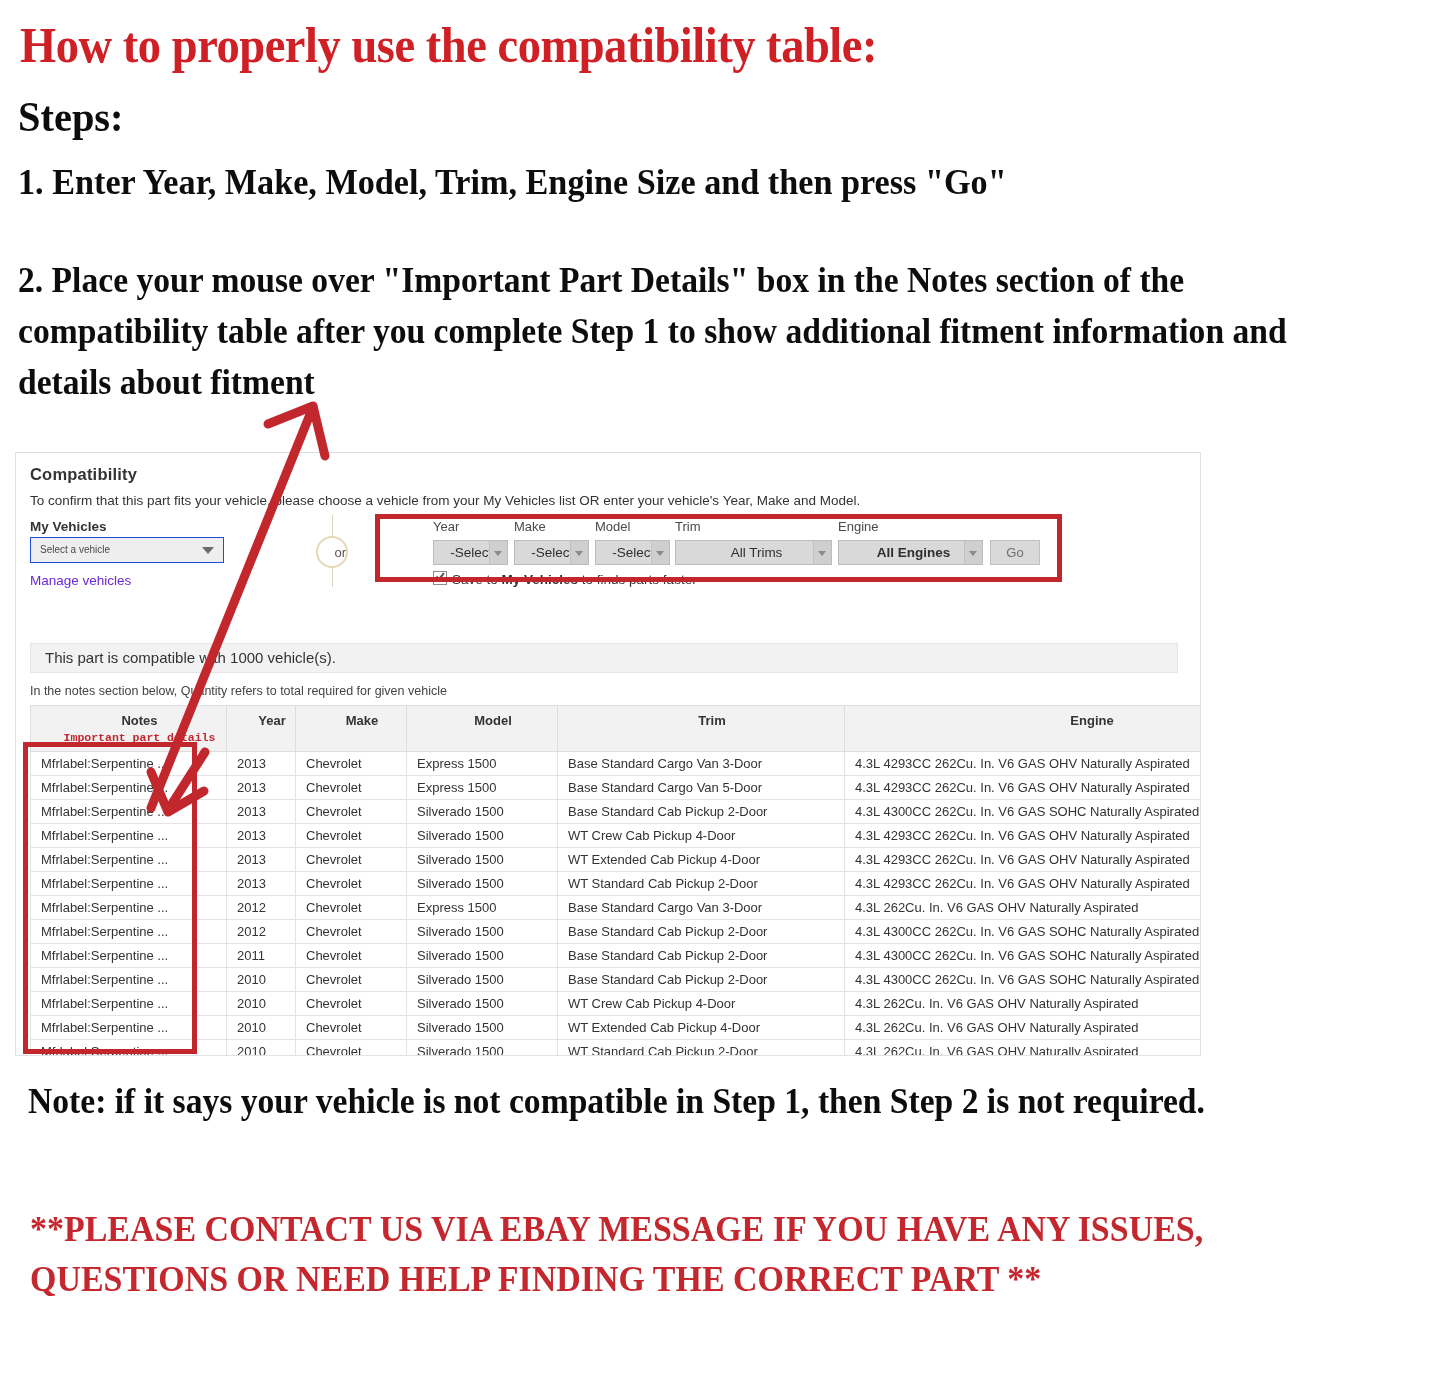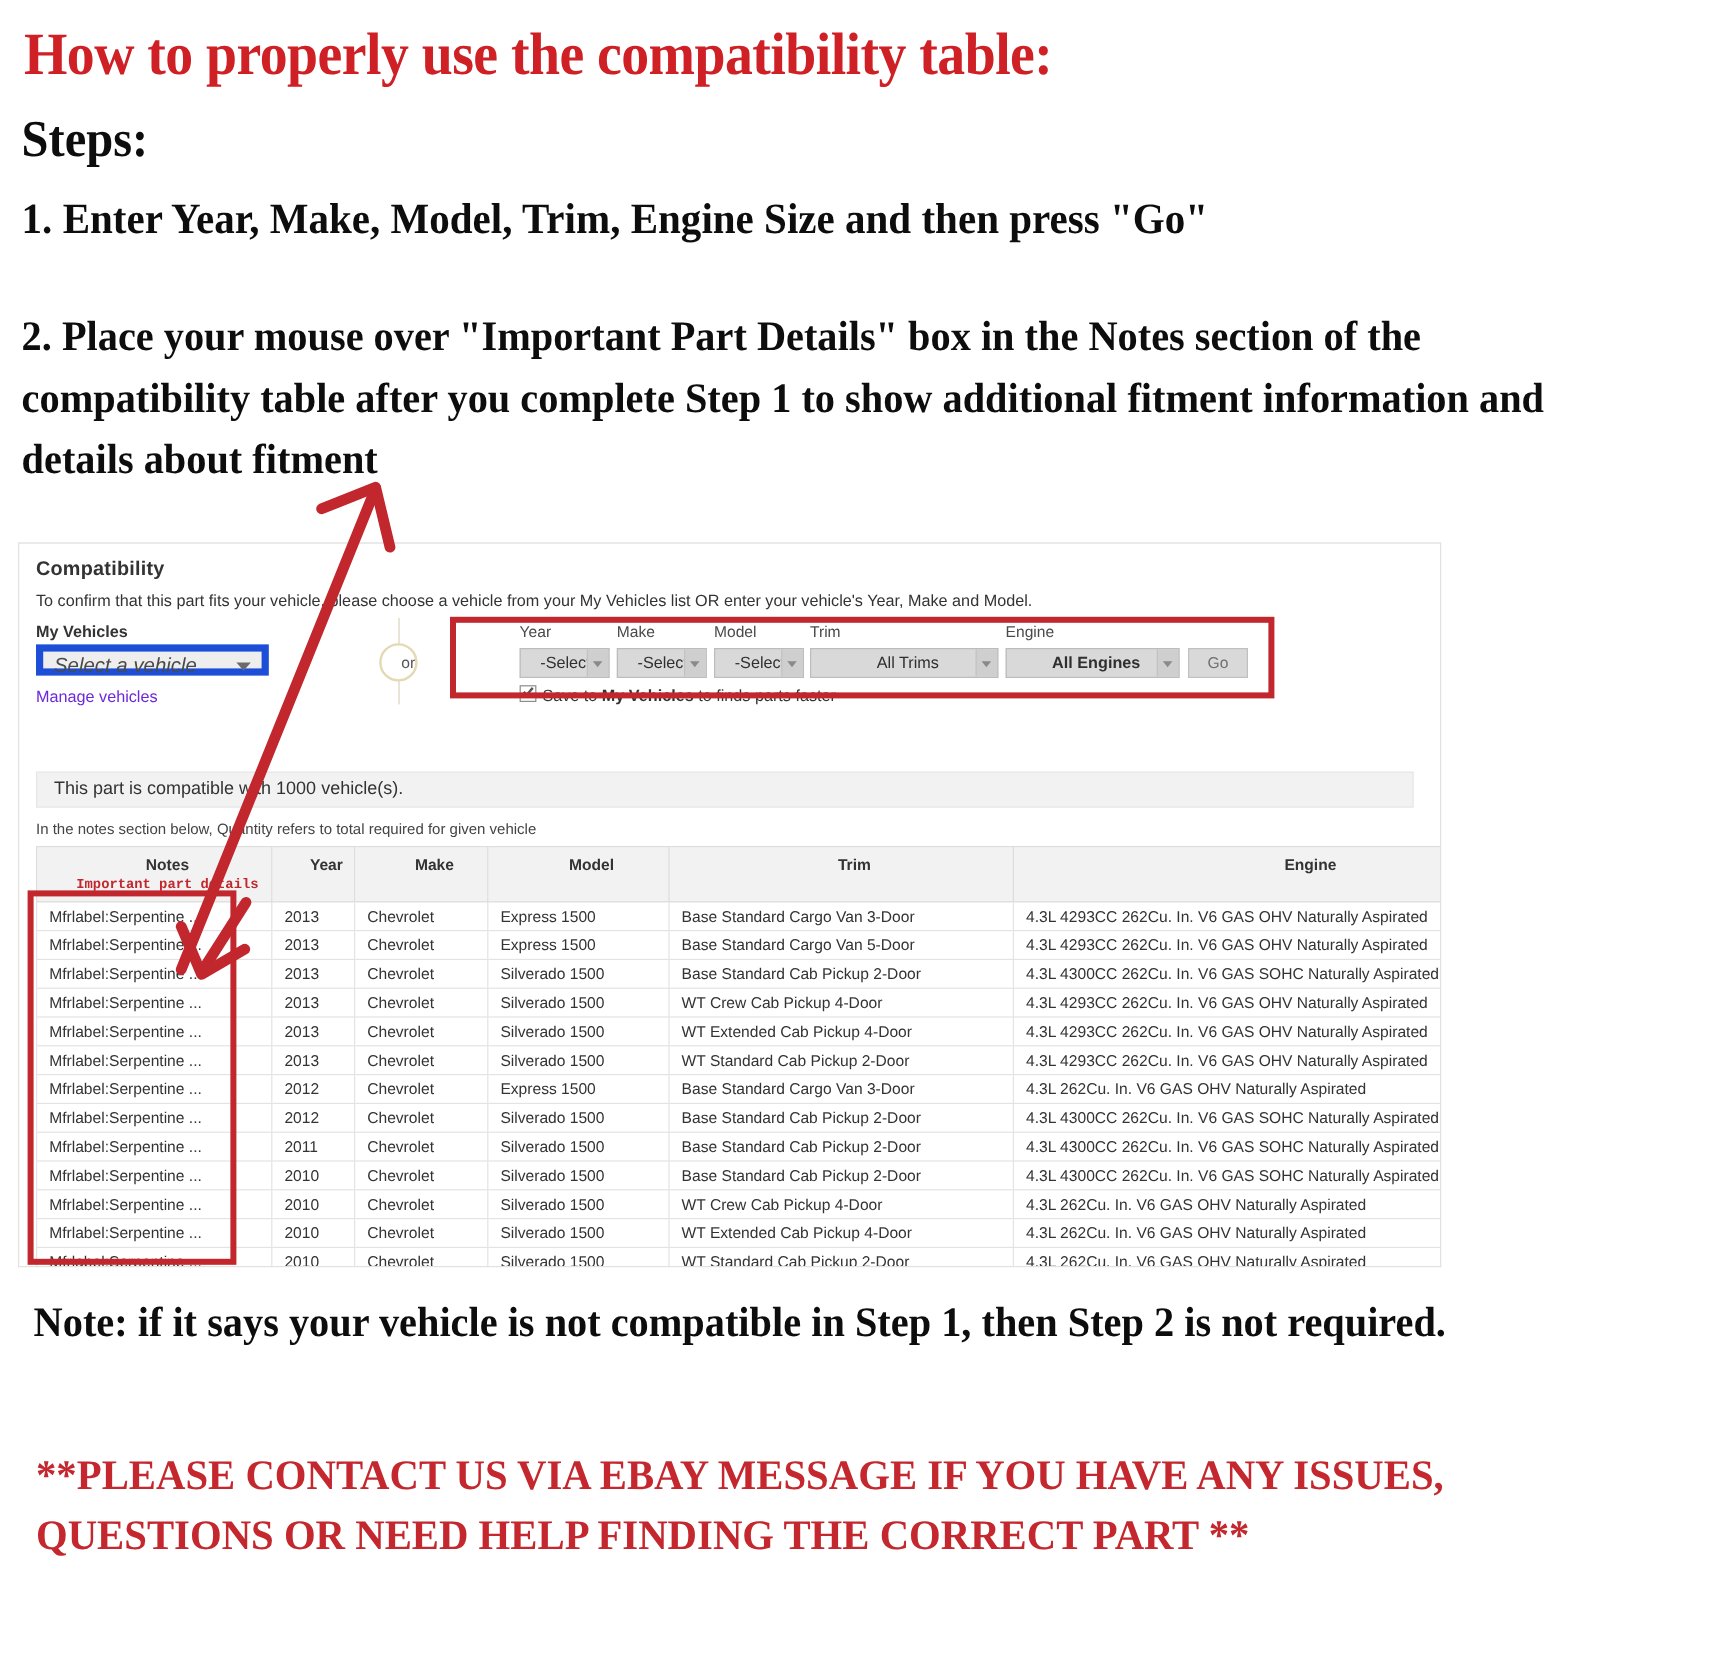--- a/index.html
+++ b/index.html
@@ -79,23 +79,23 @@
   .compat-sub{
     position:absolute;left:14px;top:40px;
     font-size:13.5px;color:#333333;
   }
   .myveh-label{
     position:absolute;left:14px;top:66px;
     font-size:13.5px;font-weight:bold;color:#333333;
   }
   .veh-select{
     position:absolute;left:14px;top:84px;width:194px;height:26px;
-    background:#eeeeee;border:6px solid #1d4ed8;box-sizing:border-box;
-    font-size:17px;color:#4a4a4a;
-    line-height:24px;padding-left:9px;font-style:italic;
+    background:#eeeeee;border:1px solid #1d4ed8;box-sizing:border-box;
+    font-size:10px;color:#4a4a4a;
+    line-height:24px;padding-left:9px;
   }
   .veh-caret{
     position:absolute;right:9px;top:9px;
     width:0;height:0;border-left:6px solid transparent;
     border-right:6px solid transparent;border-top:7px solid #6b6b6b;
   }
   .manage-link{
     position:absolute;left:14px;top:120px;
     font-size:13.5px;color:#6d28d9;
   }

